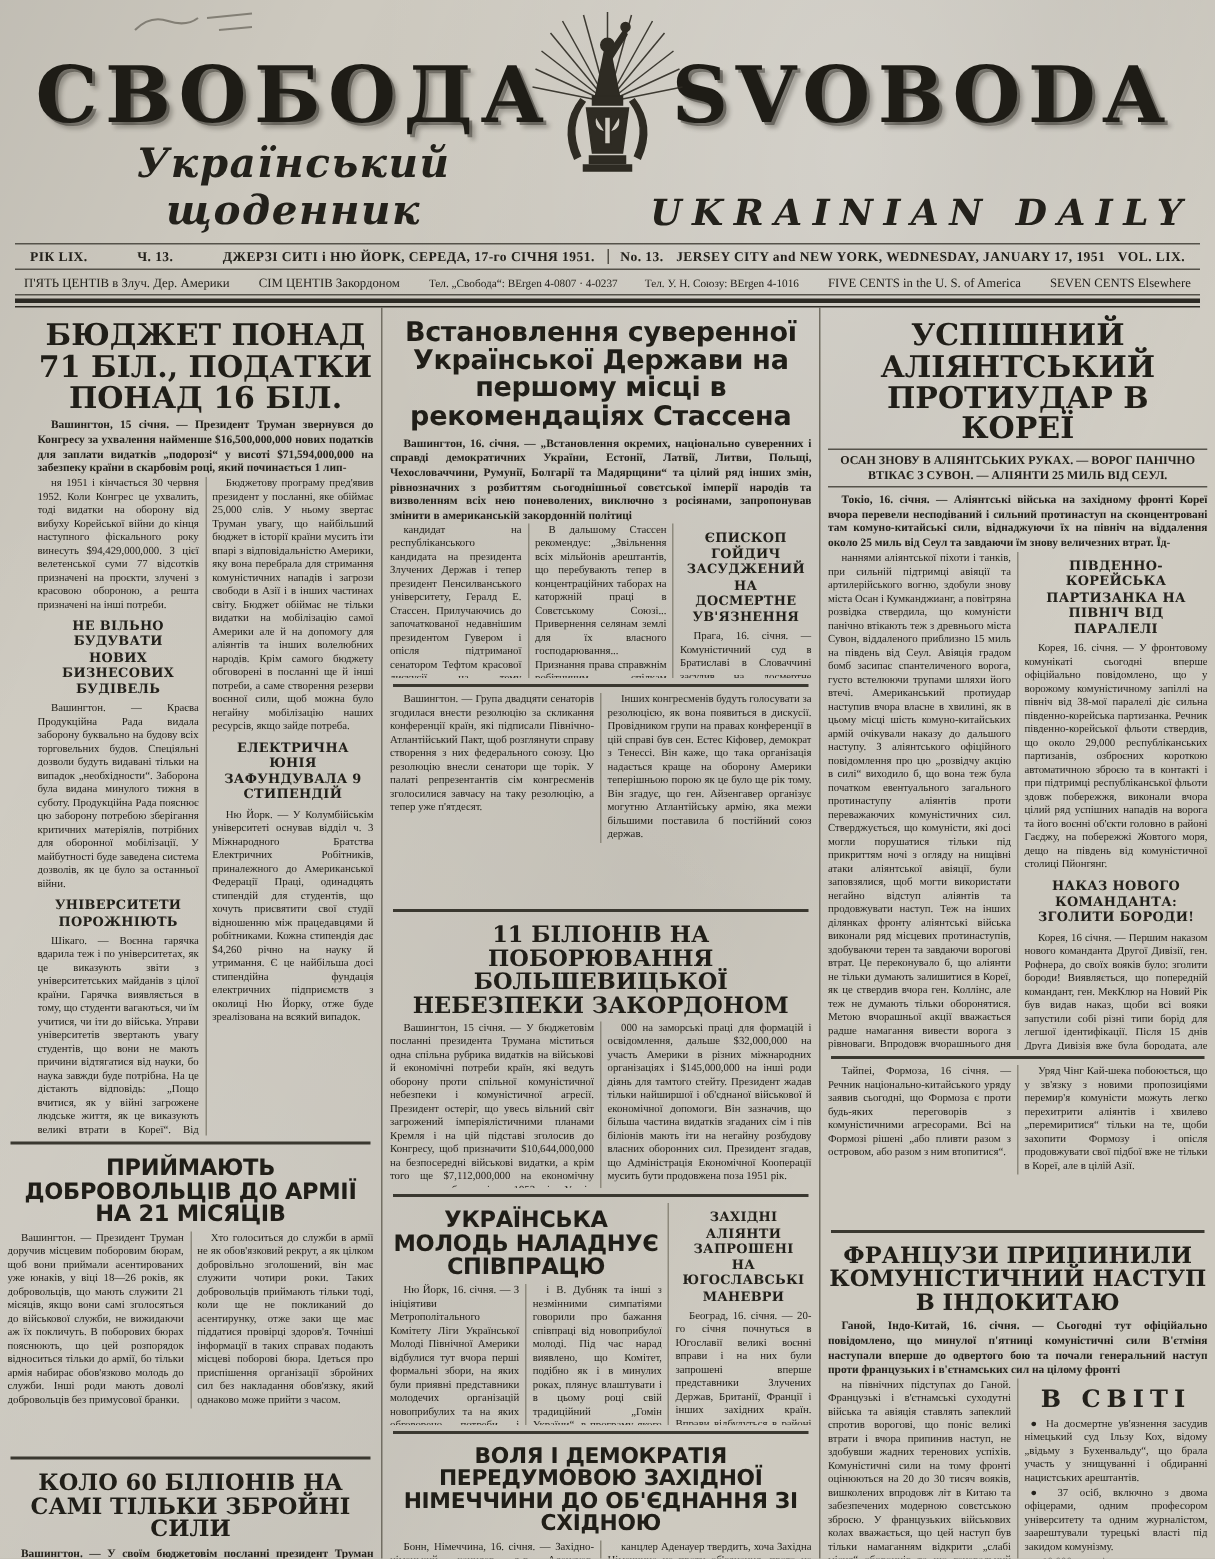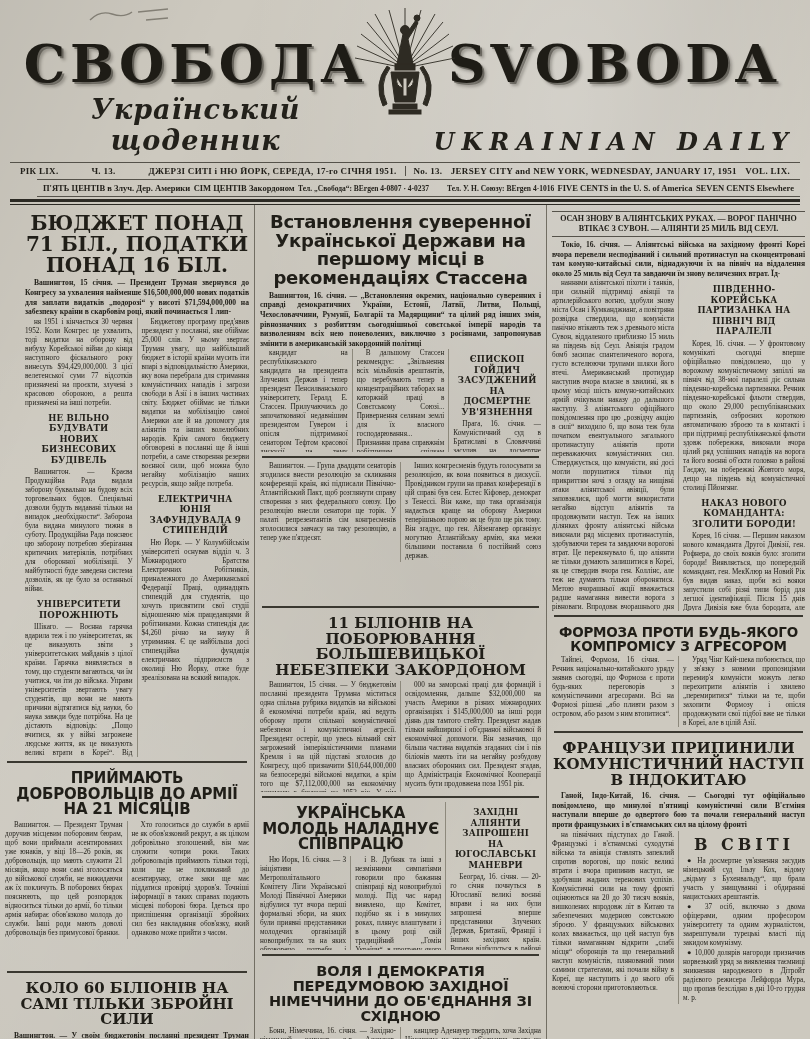--- a/index.html
+++ b/index.html
@@ -23,21 +23,21 @@
   .mast-row2{display:flex;justify-content:space-between;align-items:flex-end;margin-top:4px;}
   .sub-cyr{font-family:"DejaVu Serif",serif;font-style:italic;font-weight:bold;font-size:27px;
     width:47%;text-align:center;letter-spacing:1px;}
   .sub-lat{font-family:"DejaVu Serif",serif;font-style:italic;font-weight:bold;font-size:24px;
     width:47%;text-align:center;letter-spacing:7px;}
   .mast-date{display:flex;border-top:1px solid #55524a;margin-top:6px;padding:3px 2px;
     font-size:9px;font-weight:bold;letter-spacing:.3px;}
   .mast-date .half{display:flex;flex:1;justify-content:space-between;padding:0 8px;}
   .mast-date .half.right{border-left:1px solid #55524a;}
   .mast-price{display:flex;justify-content:space-between;align-items:center;
-    border-top:1px solid #55524a;border-bottom:1px solid #55524a;padding:3px 6px;font-size:8.5px;font-weight:bold;margin-left:27px;}
+    border-top:1px solid #55524a;border-bottom:1px solid #55524a;padding:3px 6px;font-size:8.5px;font-weight:normal;}
   .mast-price .phones{display:flex;gap:18px;align-items:center;font-size:7.5px;}
   .rule-heavy{border-top:3px solid #2c2a24;border-bottom:1px solid #2c2a24;height:2px;margin-top:2px;}
   .scribble{position:absolute;left:88px;top:4px;opacity:.55;}
   
   .paper-body{display:flex;height:879px;overflow:hidden;}
   .sec{box-sizing:border-box;padding:4px 5px 0 5px;overflow:hidden;}
   .sec-left{width:254px;}
   .sec-mid{width:292px;border-left:1px solid #726e63;}
   .sec-right{width:264px;border-left:1px solid #726e63;}
   .row{overflow:hidden;box-sizing:border-box;}
@@ -256,40 +256,40 @@
             </div>
           <div class="col">
               <p class="p">канцлер Аденауер твердить, хоча Західна Німеччина не проти об'єднання, проте не може і не буде договорюватися з партнером, єдиним аргументом якого є поліція. Становище канцлера в цьому випадку підтримали беззастережно партії, за винятком, очевидно, комуністів. В політичних колах вважається, що цей виступ заключив остаточно пропагандистичні спекуляції на відтинку Західної Німеччини.</p>
             </div>
         </div>
       </div>
     </section>
 
     <section class="sec sec-right">
       <div class="row">
+        <h1 class="headline hl-serif h-korea">УСПІШНИЙ АЛІЯНТСЬКИЙ ПРОТИУДАР В КОРЕЇ</h1>
         <div class="korea-sub">ОСАН ЗНОВУ В АЛІЯНТСЬКИХ РУКАХ. — ВОРОГ ПАНІЧНО ВТІКАЄ З СУВОН. — АЛІЯНТИ 25 МИЛЬ ВІД СЕУЛ.</div>
         <p class="p lead">Токіо, 16. січня. — Аліянтські війська на західному фронті Кореї вчора перевели несподіваний і сильний протинаступ на сконцентровані там комуно-китайські сили, віднаджуючи їх на північ на віддалення около 25 миль від Сеул та завдаючи їм знову величезних втрат. Їд-</p>
       </div>
       <div class="row" style="height:332px;">
         <div class="cols" style="height:100%;">
           <div class="col">
               <p class="p">наннями аліянтської піхоти і танків, при сильній підтримці авіяції та артилерійського вогню, здобули знову міста Осан і Кумканджианг, а повітряна розвідка ствердила, що комуністи панічно втікають теж з древнього міста Сувон, віддаленого приблизно 15 миль на південь від Сеул. Авіяція градом бомб засипає спантеличеного ворога, густо встелюючи трупами шляхи його втечі. Американський протиудар наступив вчора власне в хвилині, як в цьому місці шість комуно-китайських армій очікували наказу до дальшого наступу. З аліянтського офіційного повідомлення про цю „розвідчу акцію в силі“ виходило б, що вона теж була початком евентуального загального протинаступу аліянтів проти переважаючих комуністичних сил. Стверджується, що комуністи, які досі могли порушатися тільки під прикриттям ночі з огляду на нищівні атаки аліянтської авіяції, були заповзялися, щоб могти використати негайно відступ аліянтів та продовжувати наступ. Теж на інших ділянках фронту аліянтські війська виконали ряд місцевих протинаступів, здобуваючи терен та завдаючи ворогові втрат. Це переконувало б, що аліянти не тільки думають залишитися в Кореї, як це ствердив вчора ген. Коллінс, але теж не думають тільки оборонятися. Метою вчорашньої акції вважається радше намагання вивести ворога з рівноваги. Впродовж вчорашнього дня знову виявила максимальну активність аліянтська авіяція, що держить ворога в лисячих норах впродовж цілого дня на фронті та завдає йому важких ударів у запіллі. Вчорашні дії авіяції були сконцентровані в районі Сувон та на шляхах ворожої втечі.</p>
             </div>
           <div class="col">
             <h3 class="h-sub">ПІВДЕННО-КОРЕЙСЬКА ПАРТИЗАНКА НА ПІВНІЧ ВІД ПАРАЛЕЛІ</h3>
             <p class="p">Корея, 16. січня. — У фронтовому комунікаті сьогодні вперше офіційально повідомлено, що у ворожому комуністичному запіллі на північ від 38-мої паралелі діє сильна південно-корейська партизанка. Речник південно-корейської фльоти ствердив, що около 29,000 республіканських партизанів, озброєних короткою автоматичною зброєю та в контакті і при підтримці республіканської фльоти здовж побережжя, виконали вчора цілий ряд успішних нападів на ворога та його воєнні об'єкти головно в районі Гаєджу, на побережжі Жовтого моря, дещо на південь від комуністичної столиці Пйонгянг.</p>
             <h3 class="h-sub">НАКАЗ НОВОГО КОМАНДАНТА: ЗГОЛИТИ БОРОДИ!</h3>
             <p class="p">Корея, 16 січня. — Першим наказом нового команданта Другої Дивізії, ген. Рофнера, до своїх вояків було: зголити бороди! Виявляється, що попередній командант, ген. МекКлюр на Новий Рік був видав наказ, щоби всі вояки запустили собі різні типи борід для легшої ідентифікації. Після 15 днів Друга Дивізія вже була бородата, але найгірше було з тими, яким ці бороди цілком не хотіли рости, або не росли згідно з модою. На тему борід і тепер їхнього голення повстало вже багато жартів.</p>
 
           </div>
         </div>
       </div>
       <div class="artdiv thick"></div>
       <div class="row" style="height:106px;">
-        <h2 class="headline hl-sans h-small">ФОРМОЗА ПРОТИ БУДЬ-ЯКОГО КОМПРОМІСУ З АГРЕСОРОМ</h2>
         <div class="cols">
           <div class="col">
               <p class="p">Тайпеі, Формоза, 16 січня. — Речник національно-китайського уряду заявив сьогодні, що Формоза є проти будь-яких переговорів з комуністичними агресорами. Всі на Формозі рішені „або пливти разом з островом, або разом з ним втопитися“.</p>
             </div>
           <div class="col">
               <p class="p">Уряд Чінг Кай-шека побоюється, що у зв'язку з новими пропозиціями перемир'я комуністи можуть легко перехитрити аліянтів і хвилево „перемиритися“ тільки на те, щоби захопити Формозу і опісля продовжувати свої підбої вже не тільки в Кореї, але в цілій Азії.</p>
             </div>
         </div>
       </div>
       <div class="artdiv thick"></div>

